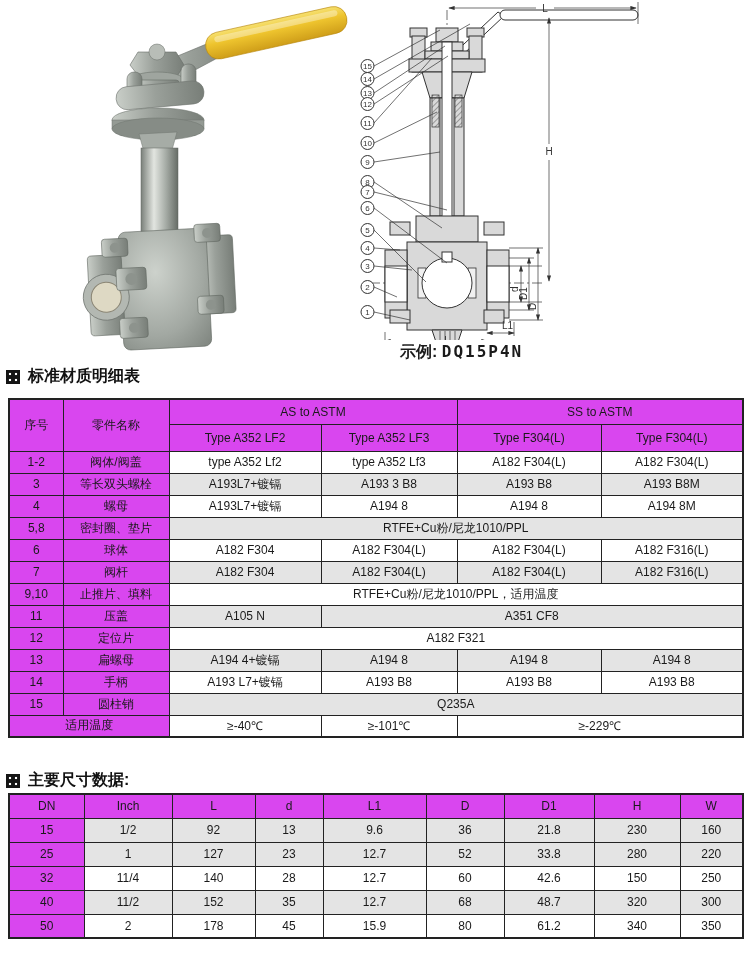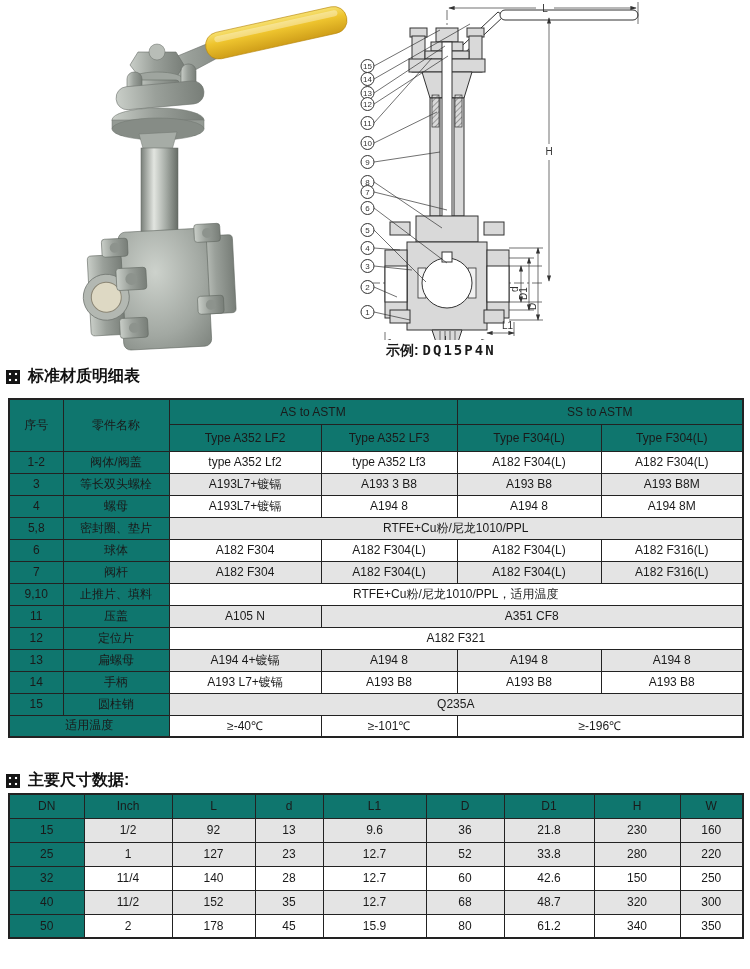--- a/index.html
+++ b/index.html
@@ -3,21 +3,21 @@
 <meta charset="utf-8">
 <style>
   * { margin:0; padding:0; box-sizing:border-box; }
   html,body { width:750px; height:969px; background:#fff; overflow:hidden;
               font-family:"Liberation Sans", sans-serif; color:#1a1a1a; }
   #page { position:relative; width:750px; height:969px; }
 
   
   #photo-wrap   { position:absolute; left:18px; top:0; width:340px; height:362px; }
   #drawing-wrap { position:absolute; left:352px; top:0; width:398px; height:365px; }
-  #drawing-caption { position:absolute; left:34px; top:342px; font-size:14px; font-weight:bold; }
+  #drawing-caption { position:absolute; left:48px; top:342px; font-size:16px; font-weight:bold; }
   #drawing-caption .code { font-family:"DejaVu Sans Mono", monospace; letter-spacing:2px; font-weight:bold; }
 
   
   .heading { position:absolute; left:6px; display:flex; align-items:center; gap:8px;
              font-size:16px; font-weight:bold; color:#111; }
   #heading-materials { top:366px; }
   #heading-dims      { top:770px; }
   .hicon { width:14px; height:14px; background:#151515; flex:0 0 14px;
            background-image:
              radial-gradient(circle at 4px 4px,  #fff 1.2px, transparent 1.6px),
@@ -30,21 +30,21 @@
           background:#fff; }
   #mat-table  { top:398px; width:734px; }
   #dims-table { top:793px; width:734px; }
   td { border:1px solid #222; text-align:center; vertical-align:middle;
        font-size:12px; padding:0 2px; overflow:hidden; white-space:nowrap; }
   table { border:2px solid #222; }
   #mat-table td  { height:22px; }
   #mat-table tr.hdr1 td { height:25px; }
   #mat-table tr.hdr2 td { height:27px; }
   #dims-table td { height:24px; }
-  .gray  { background:#0f766e;margin-left:16px; }
+  .gray  { background:#d946ef;margin-left:16px; }
   .shade { background:#e4e4e4; }
 
   
   .lines  { stroke:#333; stroke-width:1; fill:none; }
   .thin   { stroke:#333; stroke-width:0.7; fill:none; }
   .metal  { fill:#d9d9d9; stroke:#333; stroke-width:1; }
   .bore   { fill:#ffffff; stroke:#333; stroke-width:1; }
   .dimtxt { font-family:"Liberation Sans",sans-serif; font-size:10px; fill:#333; }
   .ctxt   { font-family:"Liberation Sans",sans-serif; font-size:8px; fill:#333; }
 </style>
@@ -381,21 +381,21 @@
         </tr>
         <tr>
           <td class="gray">15</td>
           <td class="gray">圆柱销</td>
           <td colspan="4" class="shade">Q235A</td>
         </tr>
         <tr>
           <td colspan="2" class="gray">适用温度</td>
           <td>≥-40℃</td>
           <td>≥-101℃</td>
-          <td colspan="2">≥-196℃</td>
+          <td colspan="2">≥-229℃</td>
         </tr>
       </tbody>
   </table>
 
   <div class="heading" id="heading-dims">
     <span class="hicon"></span>
     <span>主要尺寸数据:</span>
   </div>
 
   <table id="dims-table">

